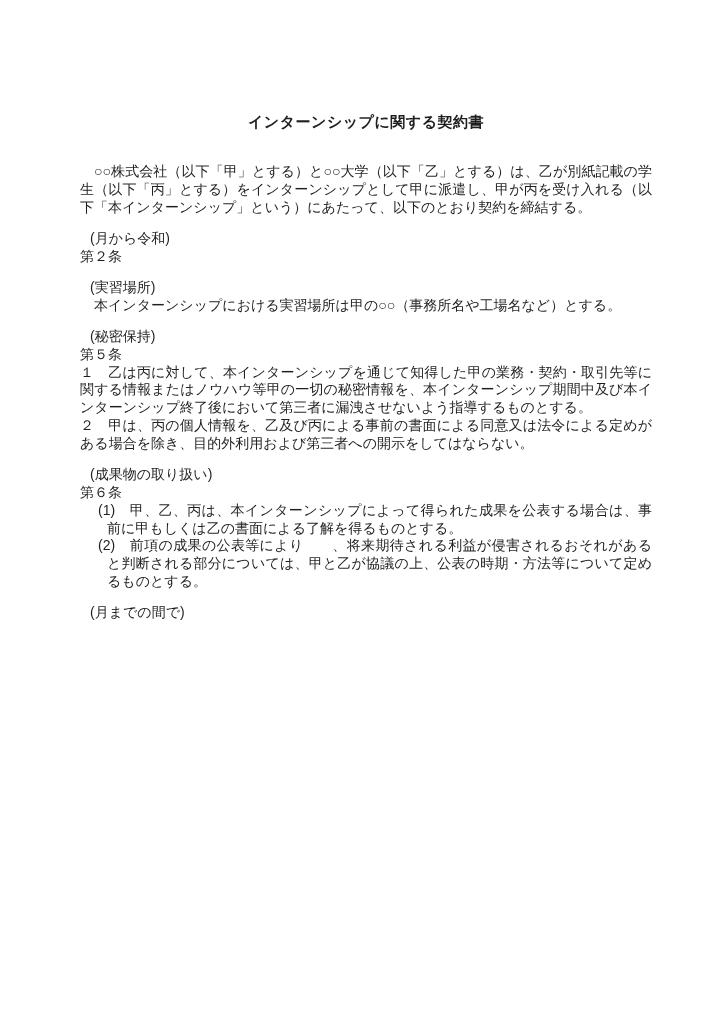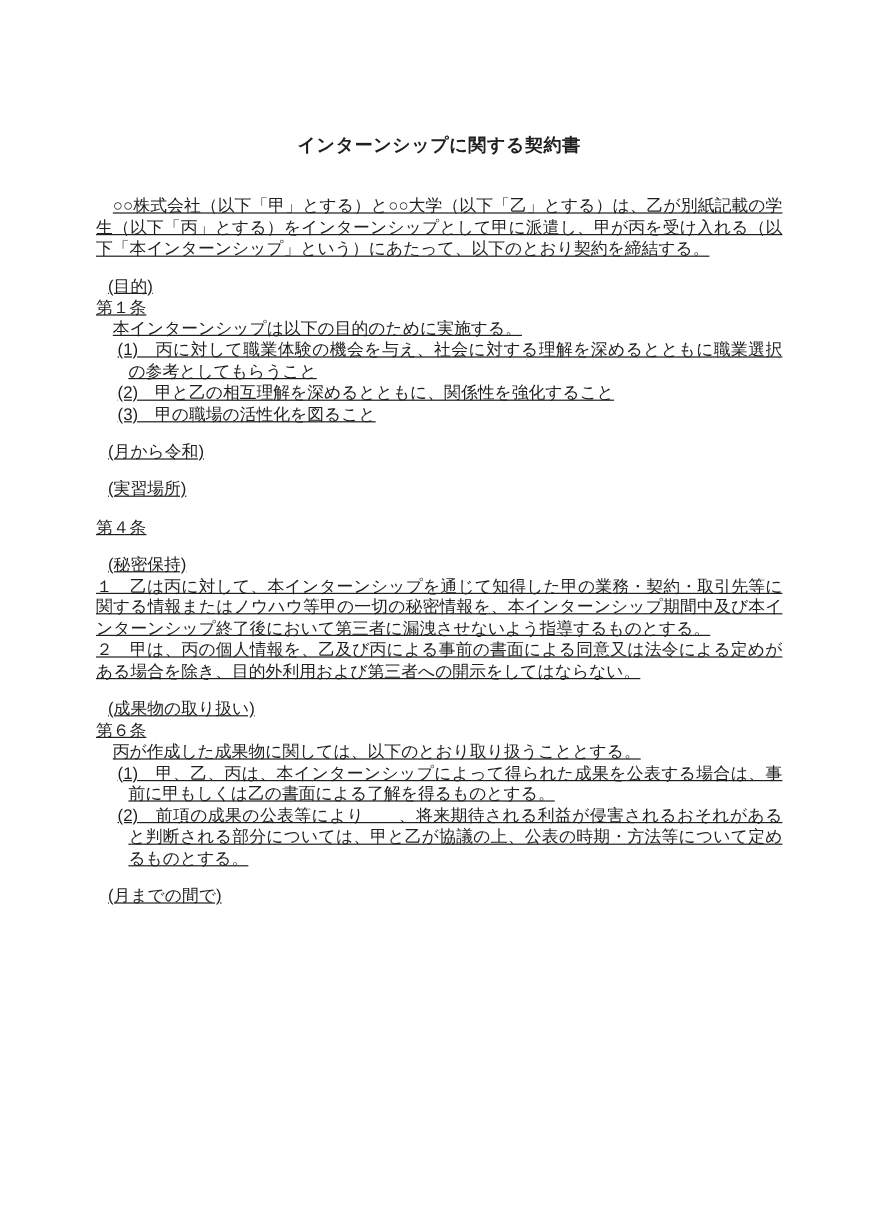--- a/index.html
+++ b/index.html
@@ -24,21 +24,20 @@
     font-size: 15px;
     font-weight: bold;
     text-align: center;
     line-height: 20px;
     margin: 0 0 31px 0;
     letter-spacing: 0.5px;
   }
   .para {
     margin: 0;
     text-align: justify;
-    text-decoration: underline;
   }
   
   .style-body { text-indent: 14px; }
   
   .style-plain { text-indent: 0; }
   
   .style-item {
     padding-left: 27px;
     text-indent: -9px;
   }
@@ -48,51 +47,44 @@
 </style>
 </head>
 <body style="background: rgb(255, 255, 255);">
 
 <div class="page" style="color: rgb(31, 31, 31);">
   <h1 class="doc-title">インターンシップに関する契約書</h1>
 
   <p class="para style-body">○○株式会社（以下「甲」とする）と○○大学（以下「乙」とする）は、乙が別紙記載の学生（以下「丙」とする）をインターンシップとして甲に派遣し、甲が丙を受け入れる（以下「本インターンシップ」という）にあたって、以下のとおり契約を締結する。</p>
 
   <div id="sections">
-  <section class="section">
-    <p class="para section-label">(目的)</p>
-    <p class="para article-number">第１条</p>
-  <p class="para style-body">本インターンシップは以下の目的のために実施する。</p>
-        <p class="para style-item">(1)　丙に対して職業体験の機会を与え、社会に対する理解を深めるとともに職業選択の参考としてもらうこと</p>
-        <p class="para style-item">(2)　甲と乙の相互理解を深めるとともに、関係性を強化すること</p>
-        <p class="para style-item">(3)　甲の職場の活性化を図ること</p>
-      </section>
 
   <section class="section">
     <p class="para section-label">(月から令和)</p>
+    <p class="para article-number">第２条</p>
       </section>
 
   <section class="section">
     <p class="para section-label">(実習場所)</p>
+  <p class="para style-body">本インターンシップにおける実習場所は甲の○○（事務所名や工場名など）とする。</p>
       </section>
 
   <section class="section">
-    <p class="para article-number">第４条</p>
       </section>
 
   <section class="section">
     <p class="para section-label">(秘密保持)</p>
+    <p class="para article-number">第５条</p>
   <p class="para style-plain">１　乙は丙に対して、本インターンシップを通じて知得した甲の業務・契約・取引先等に関する情報またはノウハウ等甲の一切の秘密情報を、本インターンシップ期間中及び本インターンシップ終了後において第三者に漏洩させないよう指導するものとする。</p>
         <p class="para style-plain">２　甲は、丙の個人情報を、乙及び丙による事前の書面による同意又は法令による定めがある場合を除き、目的外利用および第三者への開示をしてはならない。</p>
       </section>
 
   <section class="section">
     <p class="para section-label">(成果物の取り扱い)</p>
     <p class="para article-number">第６条</p>
-  <p class="para style-body">丙が作成した成果物に関しては、以下のとおり取り扱うこととする。</p>
         <p class="para style-item">(1)　甲、乙、丙は、本インターンシップによって得られた成果を公表する場合は、事前に甲もしくは乙の書面による了解を得るものとする。</p>
         <p class="para style-item">(2)　前項の成果の公表等により　　、将来期待される利益が侵害されるおそれがあると判断される部分については、甲と乙が協議の上、公表の時期・方法等について定めるものとする。</p>
       </section>
 
   <section class="section">
     <p class="para section-label">(月までの間で)</p>
 
   </section>
 </div>
 </div>

